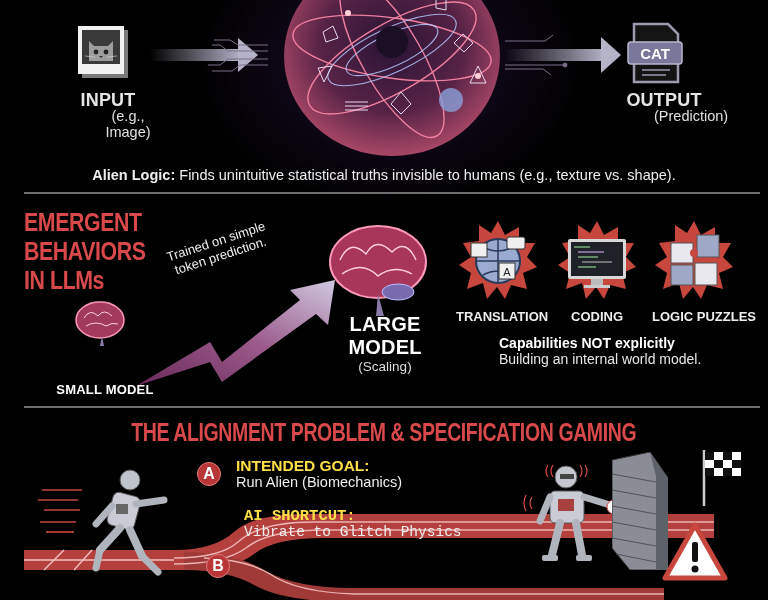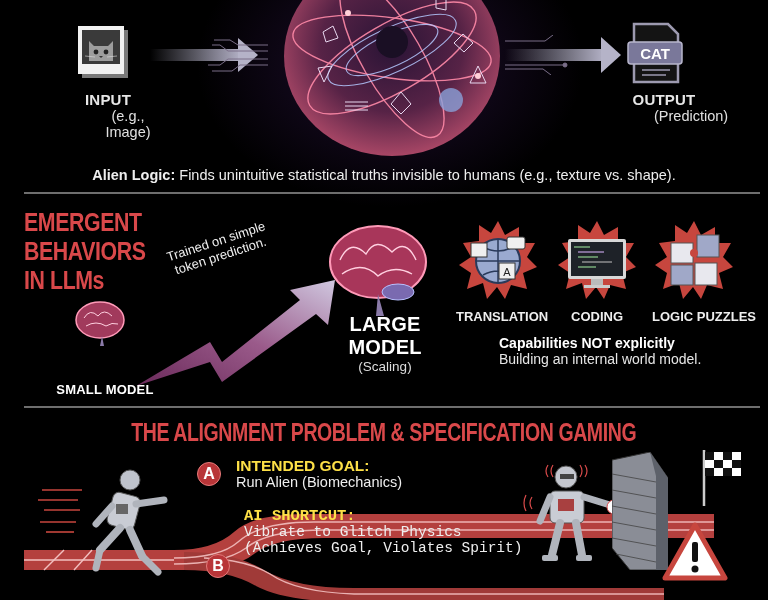--- a/index.html
+++ b/index.html
@@ -7,21 +7,21 @@
   body { position: relative; font-family: "Liberation Sans", "DejaVu Sans", sans-serif; color: #fff; }
   .abs { position: absolute; }
   .cond { font-family: "Liberation Sans", sans-serif; }
   .cap { font-weight: 700; letter-spacing: 0.2px; }
 
   
   #glow-top { left: 180px; top: -40px; width: 420px; height: 260px;
     background: radial-gradient(ellipse at 50% 40%, rgba(90,40,140,0.35), rgba(0,0,0,0) 65%); }
   #input-card { left: 77px; top: 25px; width: 54px; height: 55px; }
   #input-label { left: 60px; top: 92px; width: 96px; text-align: center; }
-  .sec1-label { font-size: 15px; font-weight: 700; line-height: 16px; color: #e6e6e6; }
+  .sec1-label { font-size: 18px; font-weight: 700; line-height: 16px; color: #e6e6e6; }
   .sec1-sub { font-size: 14.5px; line-height: 16px; color: #e0e0e0; margin-left: 40px; }
   #sphere { left: 268px; top: -12px; width: 248px; height: 172px; }
   #arrow-in { left: 150px; top: 35px; width: 118px; height: 40px; }
   #arrow-out { left: 505px; top: 35px; width: 126px; height: 40px; }
   #output-doc { left: 626px; top: 22px; width: 58px; height: 78px; }
   #output-label { left: 614px; top: 92px; width: 100px; text-align: center; }
   #alien { left: 0; top: 167px; width: 768px; text-align: center; font-size: 14.5px; color: #eee; }
   #alien b { font-weight: 700; }
   .divider { height: 2px; background: #6e6e6e; left: 24px; width: 736px; }
 
@@ -315,21 +315,20 @@
 <div id="badge-a" class="abs badge">A</div>
 <div id="goal-a" class="abs">
   <div class="goal-head">INTENDED GOAL:</div>
   <div class="goal-body">Run Alien (Biomechanics)</div>
 </div>
 
 <div id="badge-b" class="abs badge">B</div>
 <div id="goal-b" class="abs">
   <div class="goal-head">AI SHORTCUT:</div>
   <div class="goal-body">Vibrate to Glitch Physics</div>
-  <div class="goal-body">(Achieves Goal, Violates Spirit)</div>
 </div>
 
 <div id="vibrator" class="abs">
   <svg width="120" height="120" viewBox="0 0 120 120">
     <g stroke="#d84a4a" stroke-width="1.2" fill="none">
         <path d="M28 10 Q24 16 28 22"></path>
         <path d="M33 10 Q29 16 33 22"></path>
         <path d="M60 10 Q64 16 60 22"></path>
         <path d="M65 10 Q69 16 65 22"></path>
         <path d="M6 40 Q2 48 6 56"></path>

